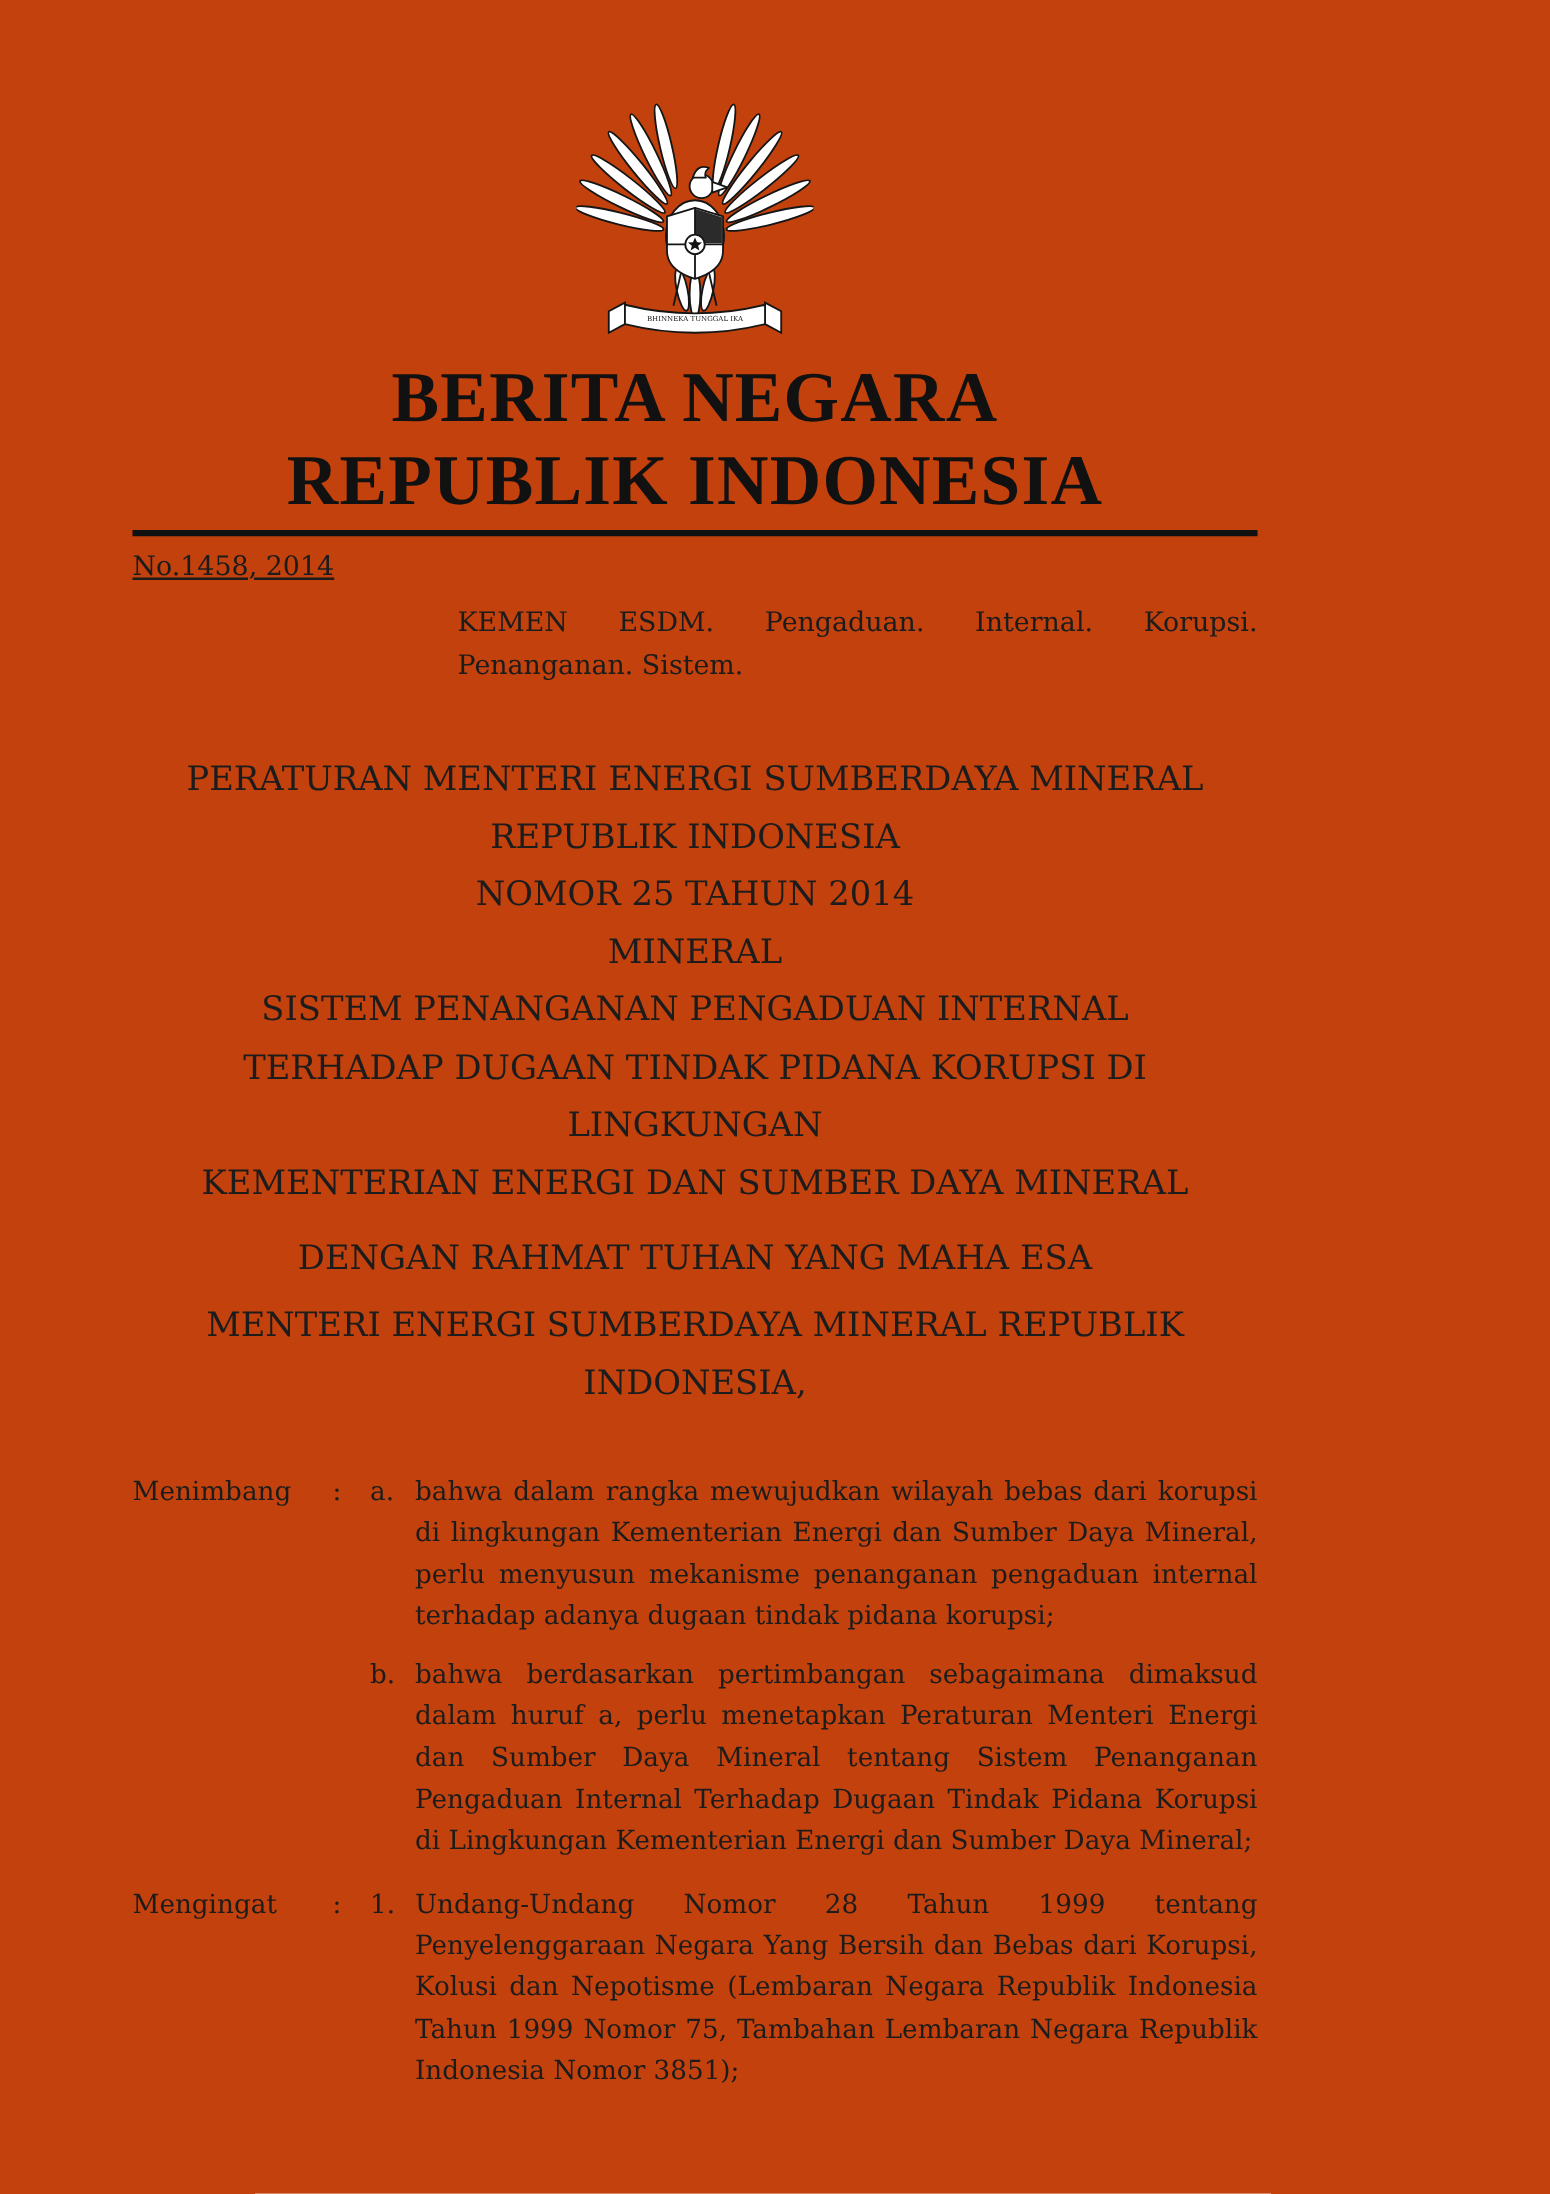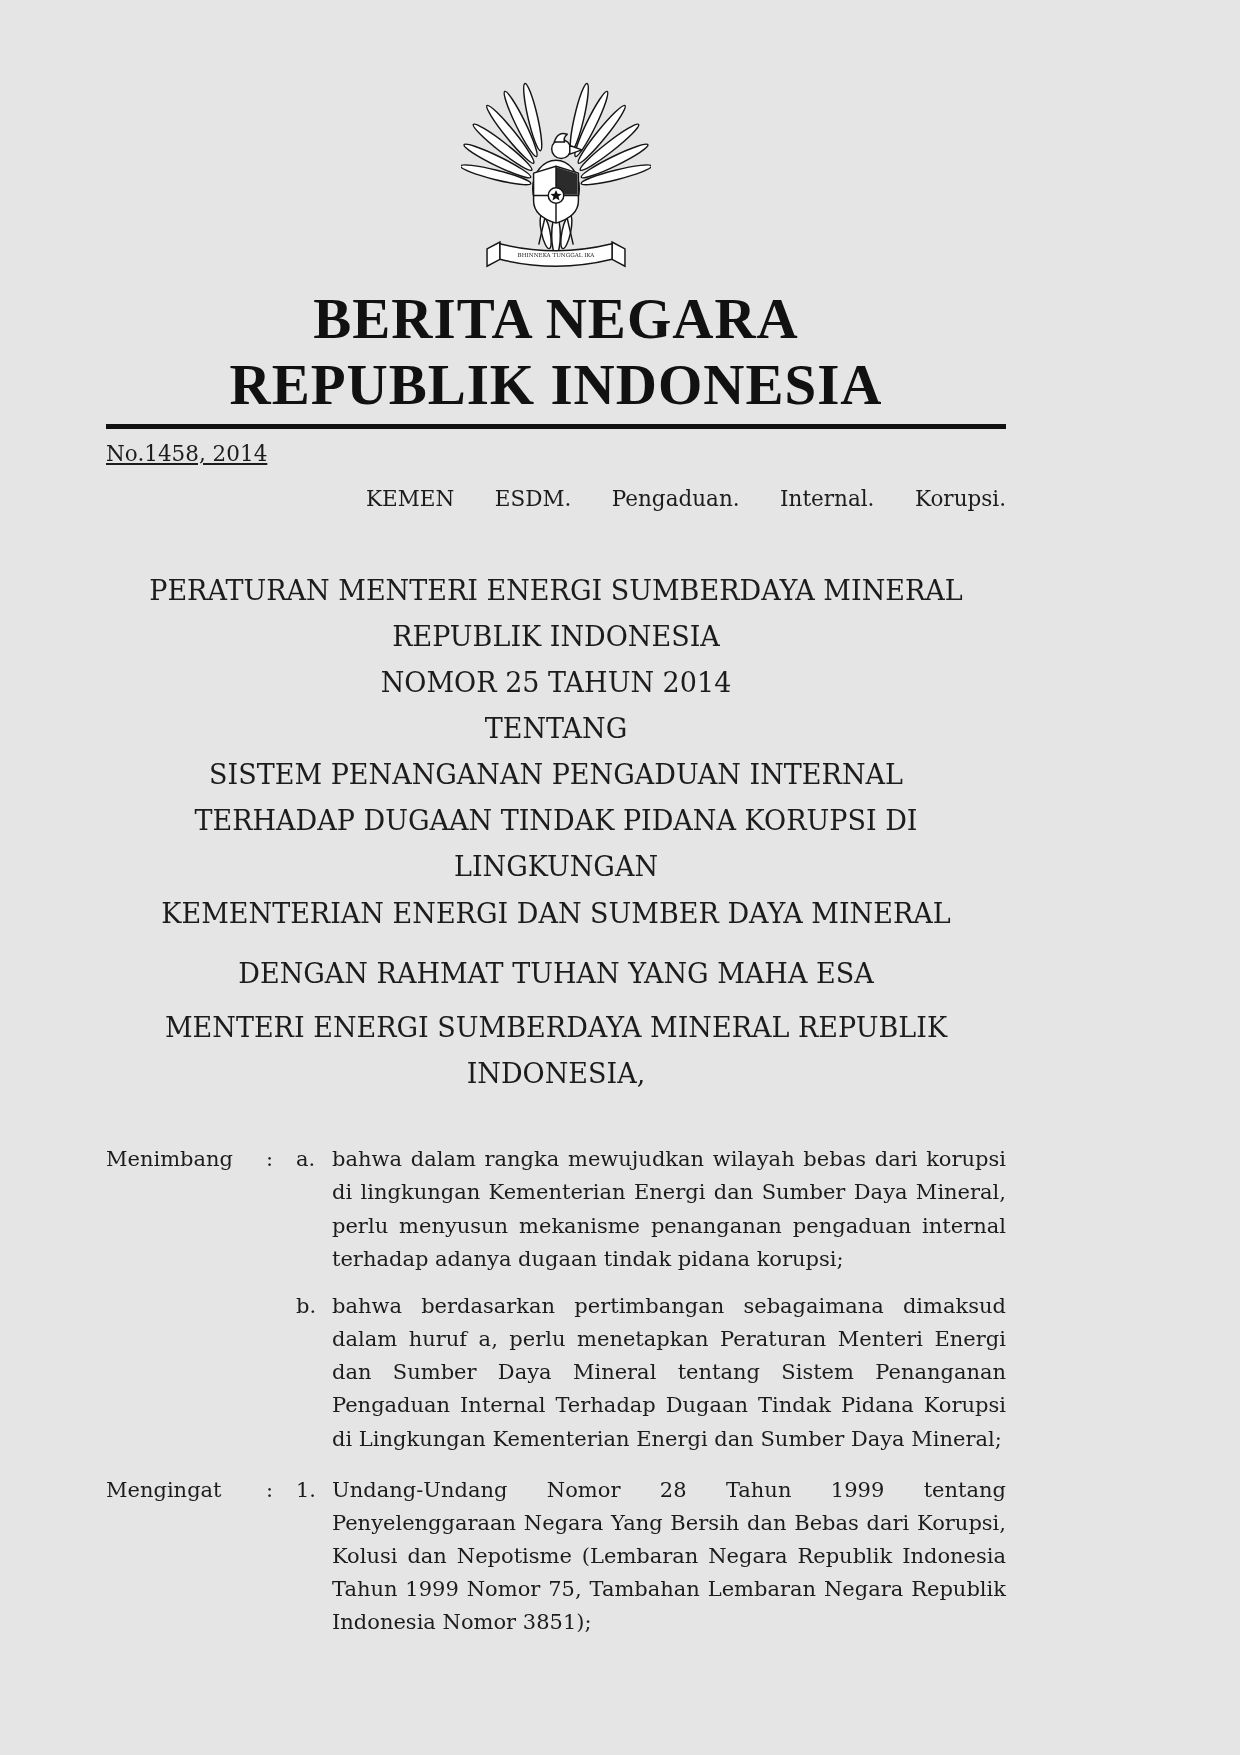--- a/index.html
+++ b/index.html
@@ -2,21 +2,21 @@
 <html><head>
 <meta charset="utf-8">
 <style>
   * { margin:0; padding:0; box-sizing:border-box; }
   html, body { background:#ffffff; }
   .page {
     position:relative;
     width:1240px;
     height:1755px;
     margin:0 auto;
-    background:#e5e5e5;
+    background:#c2410c;
     color:#1c1c1c;
     font-family:"DejaVu Serif","Liberation Serif",serif;
     overflow:hidden;
   }
   .content {
     padding:80px 234px 0 106px; 
   }
   .emblem-wrap {
     display:flex;
     justify-content:center;
@@ -144,28 +144,29 @@
       <div>BERITA NEGARA</div>
       <div>REPUBLIK INDONESIA</div>
     </div>
 
     <div class="rule"></div>
 
     <div class="gazette-row">
       <div class="gazette-no">No.1458, 2014</div>
       <div class="gazette-subject">
         <div class="line1">KEMEN ESDM. Pengaduan. Internal. Korupsi.</div>
+        <div class="line2">Penanganan. Sistem.</div>
       </div>
     </div>
 
     <div class="heading-block">
       <div>PERATURAN MENTERI ENERGI SUMBERDAYA MINERAL</div>
       <div>REPUBLIK INDONESIA</div>
       <div>NOMOR 25 TAHUN 2014</div>
-      <div>TENTANG</div>
+      <div>MINERAL</div>
       <div>SISTEM PENANGANAN PENGADUAN INTERNAL</div>
       <div>TERHADAP DUGAAN TINDAK PIDANA KORUPSI DI LINGKUNGAN</div>
       <div>KEMENTERIAN ENERGI DAN SUMBER DAYA MINERAL</div>
       <div class="invocation">DENGAN RAHMAT TUHAN YANG MAHA ESA</div>
       <div class="authority">MENTERI ENERGI SUMBERDAYA MINERAL REPUBLIK INDONESIA,</div>
     </div>
 
     <div class="clauses">
 
       <div class="clause-row">

